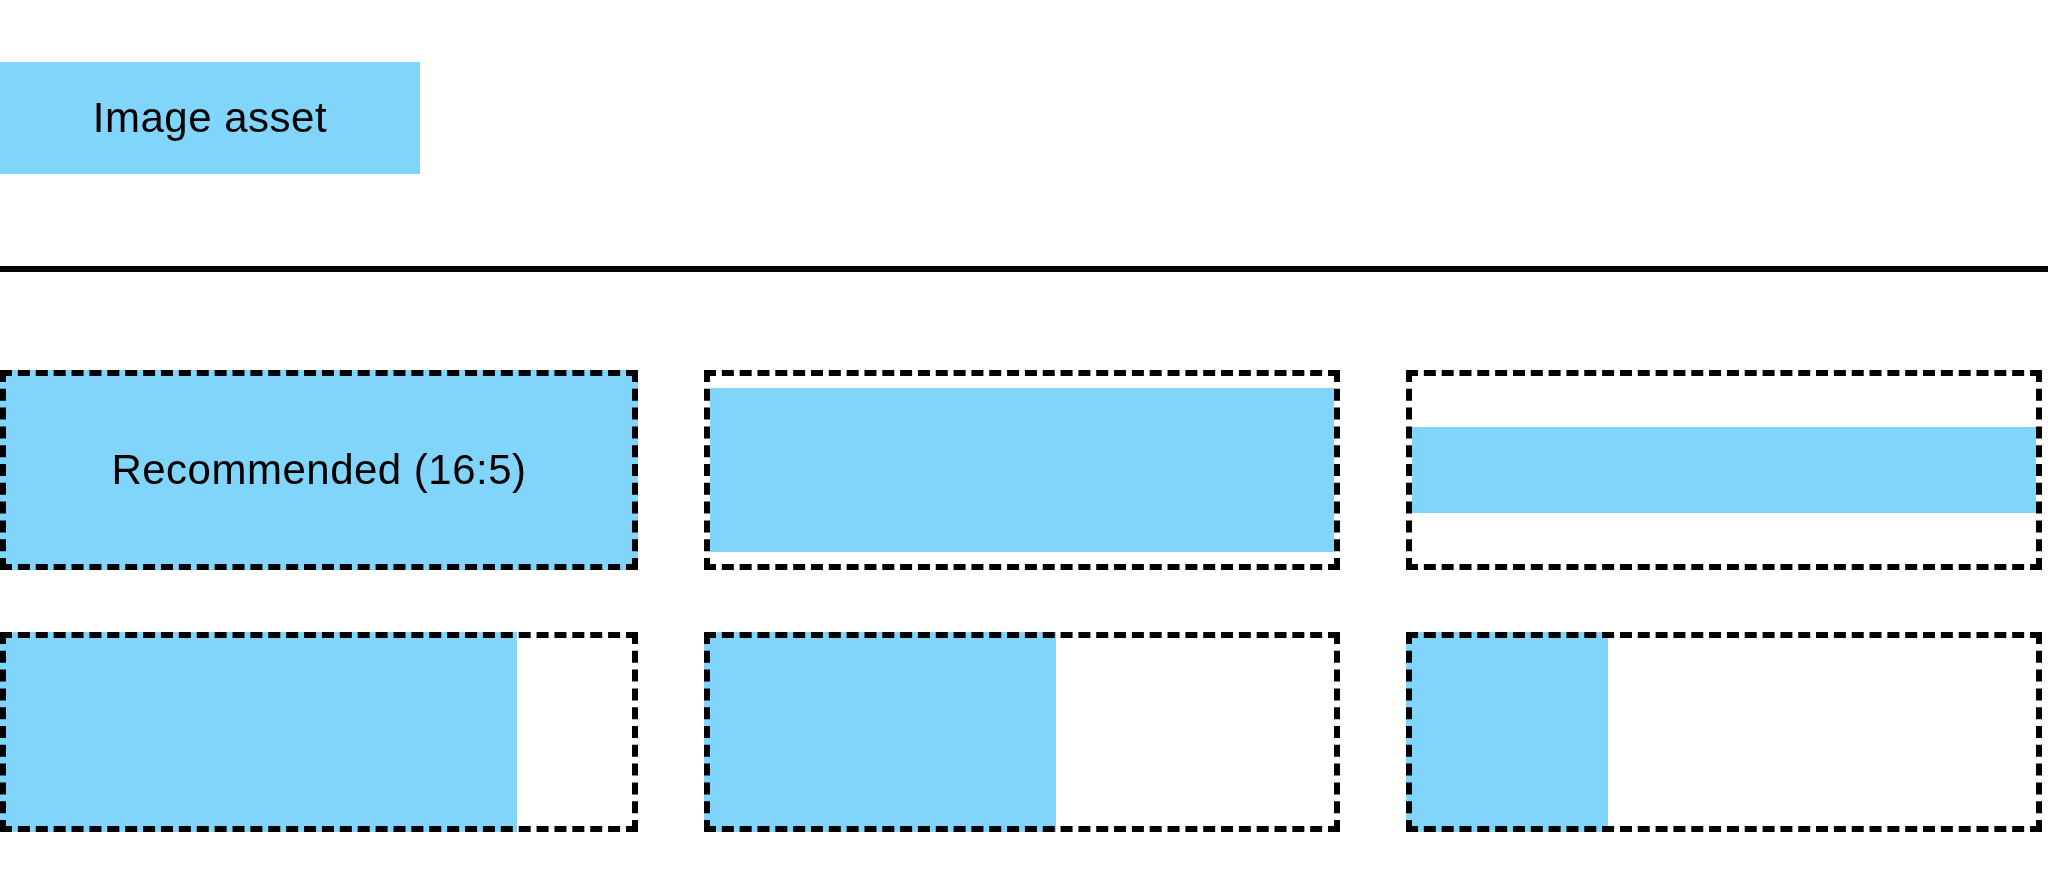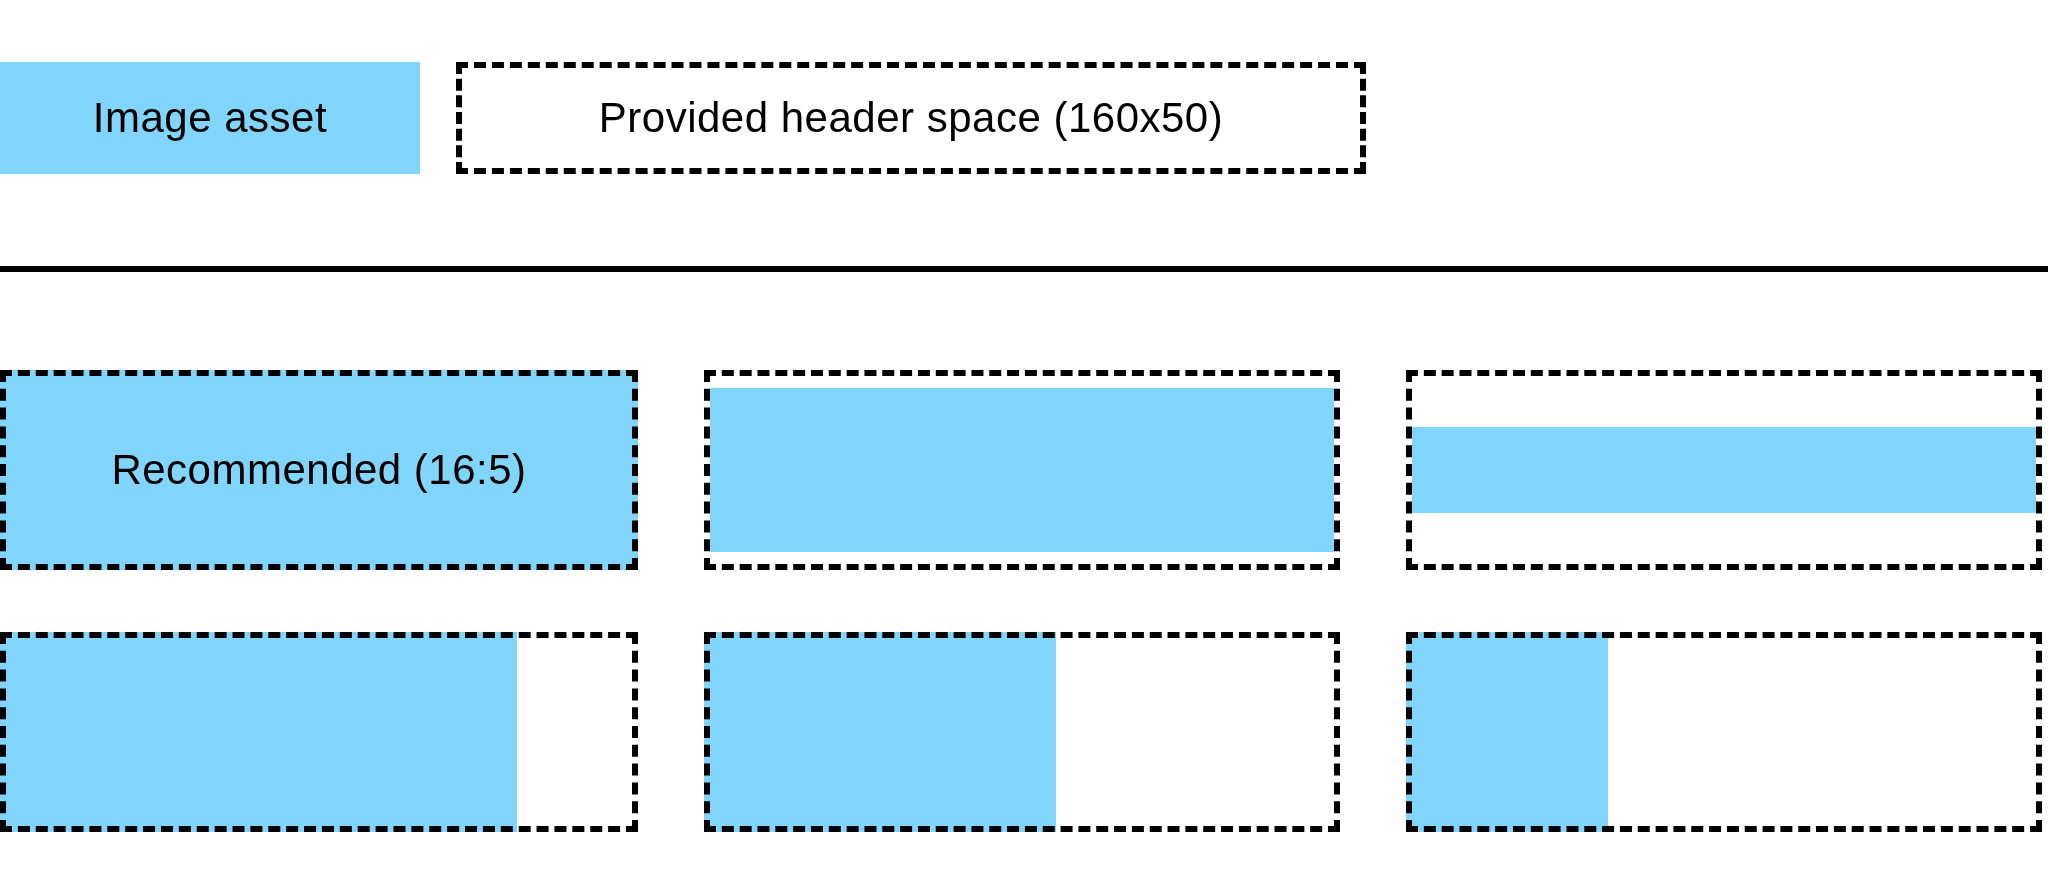--- a/index.html
+++ b/index.html
@@ -108,23 +108,20 @@
 </style>
 </head>
 <body>
 
 <div class="stage">
 
   <div class="asset-swatch">
     <span class="label">Image asset</span>
   </div>
 
-  <div class="header-space-box">
-    <span class="label">Provided header space (160x50)</span>
-  </div>
 
   <div class="divider"></div>
 
   <div class="cell col-1 row-1">
     <div class="fill fill-full"></div>
     <div class="outline"></div>
     <div class="cell-label">
       <span class="label">Recommended (16:5)</span>
     </div>
   </div>

